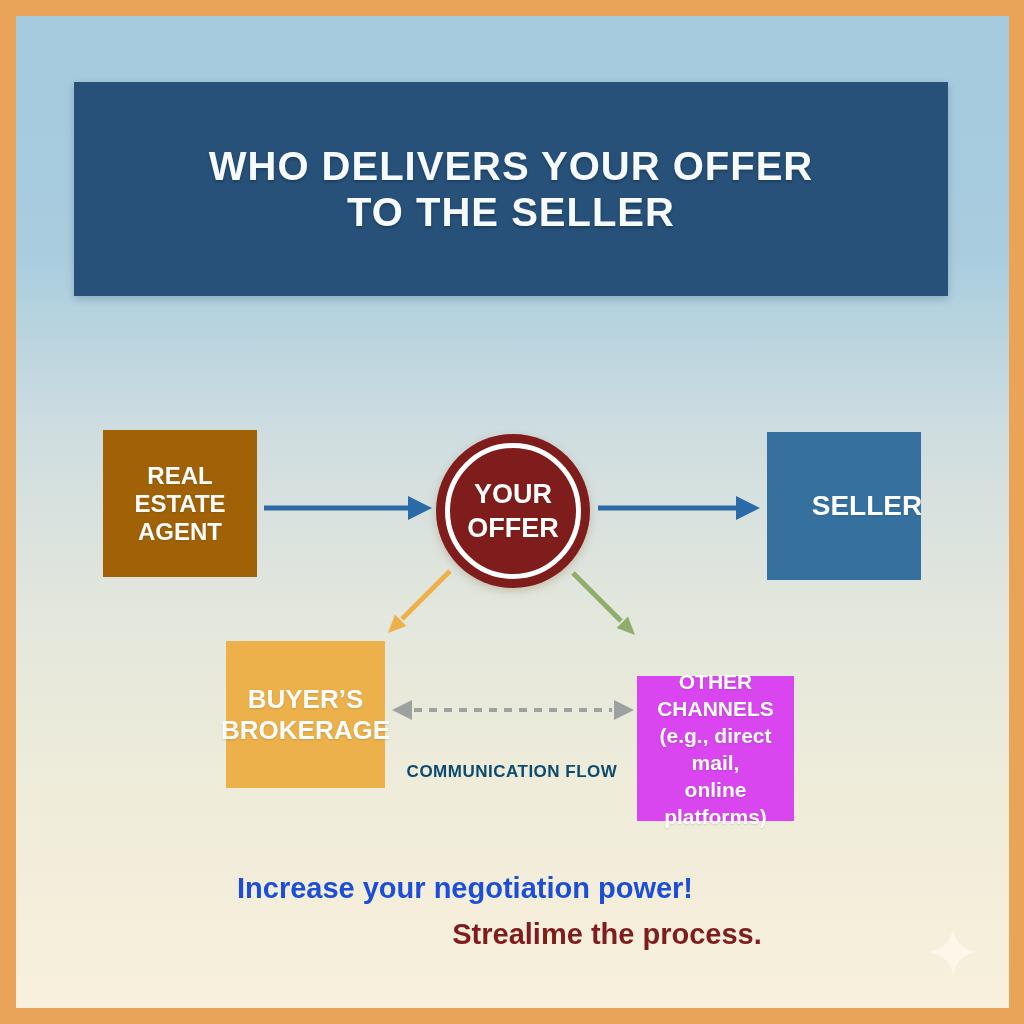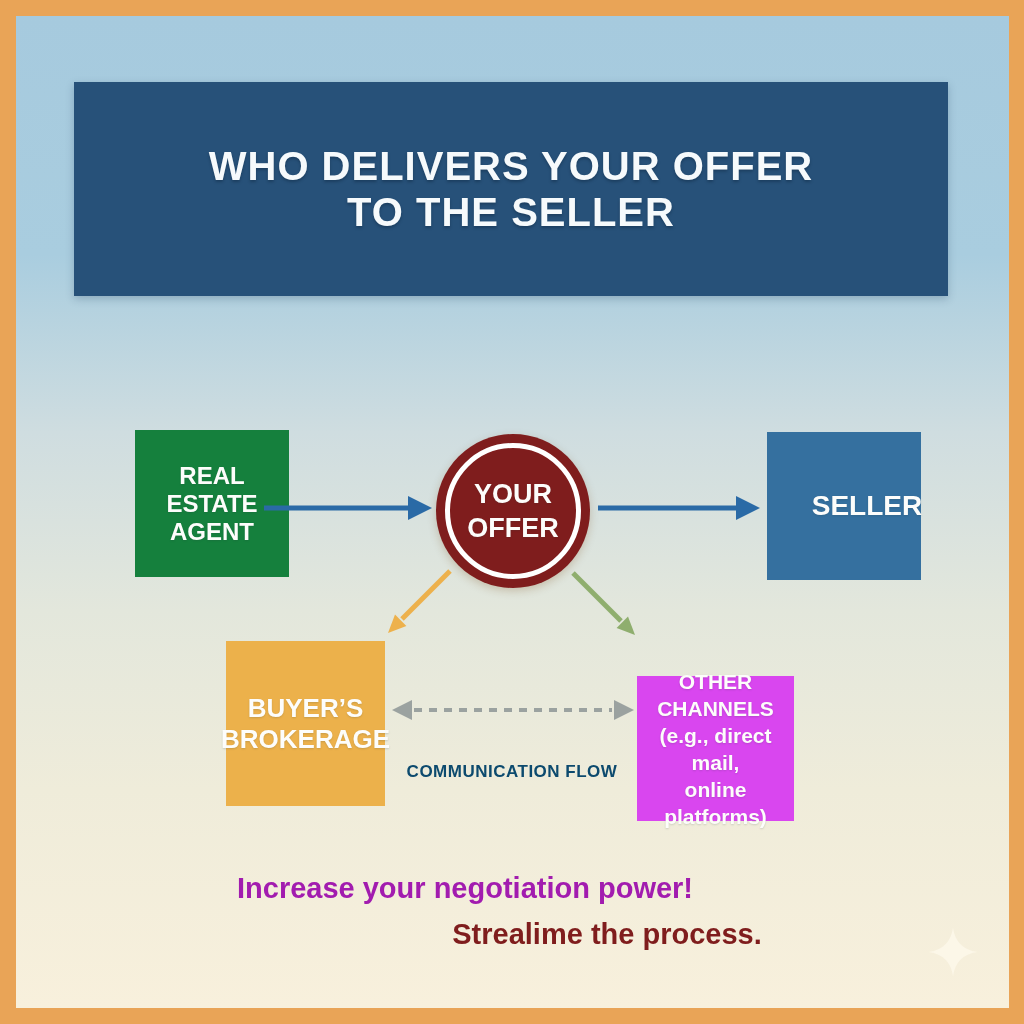--- a/index.html
+++ b/index.html
@@ -27,21 +27,21 @@
     letter-spacing: 1px; text-align: center; white-space: nowrap;
     text-shadow: 0 2px 3px rgba(10,30,50,0.35);
   }
   .node {
     position: absolute; display: flex; align-items: center; justify-content: center;
     color: #fdfdfb; font-weight: bold; text-align: center; white-space: pre-line;
     text-shadow: 0 1px 2px rgba(40,60,60,0.18);
   }
   .agent-box  { left: 103px; top: 430px; width: 154px; height: 147px; font-size: 24px; line-height: 28px; }
   .seller-box { left: 767px; top: 432px; width: 154px; height: 148px; font-size: 28px; padding-left: 46px; }
-  .buyer-box  { left: 226px; top: 641px; width: 159px; height: 165px; font-size: 26px; line-height: 31px; }
+  .buyer-box  { left: 226px; top: 641px; width: 159px; height: 147px; font-size: 26px; line-height: 31px; }
   .channels-box { left: 637px; top: 641px; width: 157px; height: 145px; font-size: 21px; line-height: 27px; overflow: visible; }
   .circle {
     left: 436px; top: 434px; width: 154px; height: 154px; border-radius: 50%;
     font-size: 27px; line-height: 34px;
     box-shadow: 0 3px 8px rgba(120,70,20,0.25);
   }
   .circle .ring {
     position: absolute; left: 9px; top: 9px; right: 9px; bottom: 9px;
     border: 5px solid #ffffff; border-radius: 50%;
   }
@@ -62,21 +62,21 @@
 
   <div class="frame" style="background-color: rgb(233, 164, 87);"></div>
 
   <div class="canvas"></div>
 
   <div class="banner" style="background-color: rgb(39, 81, 121);">
     <div class="line">WHO DELIVERS YOUR OFFER</div>
     <div class="line">TO THE SELLER</div>
   </div>
 
-  <div class="node agent-box" style="background-color: #15803d; margin-left: 32px;">
+  <div class="node agent-box" style="background-color: #a16207;">
     <span>REAL
 ESTATE
 AGENT</span>
   </div>
 
   <svg class="arrow-svg" style="left: 262px; top: 494px; color: rgb(42, 106, 166);" width="172" height="28">
     <line x1="2" y1="14" x2="148" y2="14" stroke="currentColor" stroke-width="5"></line>
     <polygon points="146,2 170,14 146,26" fill="currentColor"></polygon>
   </svg>
 
@@ -117,20 +117,20 @@
   </div>
 
   <svg class="arrow-svg" style="left: 390px; top: 696px; color: rgb(155, 162, 160);" width="246" height="28">
     <line x1="24" y1="14" x2="222" y2="14" stroke="currentColor" stroke-width="4" stroke-dasharray="8 7"></line>
     <polygon points="22,4 2,14 22,24" fill="currentColor"></polygon>
     <polygon points="224,4 244,14 224,24" fill="currentColor"></polygon>
   </svg>
 
   <div class="flow-label" style="color: #0c4a6e;">COMMUNICATION FLOW</div>
 
-  <div class="footer-line footer-1" style="color: #a21caf;">Increase your negotiation power!</div>
+  <div class="footer-line footer-1" style="color: #1d4ed8;">Increase your negotiation power!</div>
   <div class="footer-line footer-2" style="color: #7f1d1d;">Strealime the process.</div>
 
   <svg class="sparkle" viewBox="0 0 46 46" style="color: rgb(253, 248, 234);">
     <path d="M23 0 Q26 20 46 23 Q26 26 23 46 Q20 26 0 23 Q20 20 23 0 Z" fill="currentColor"></path>
   </svg>
 
 </div>
 
 </body></html>

